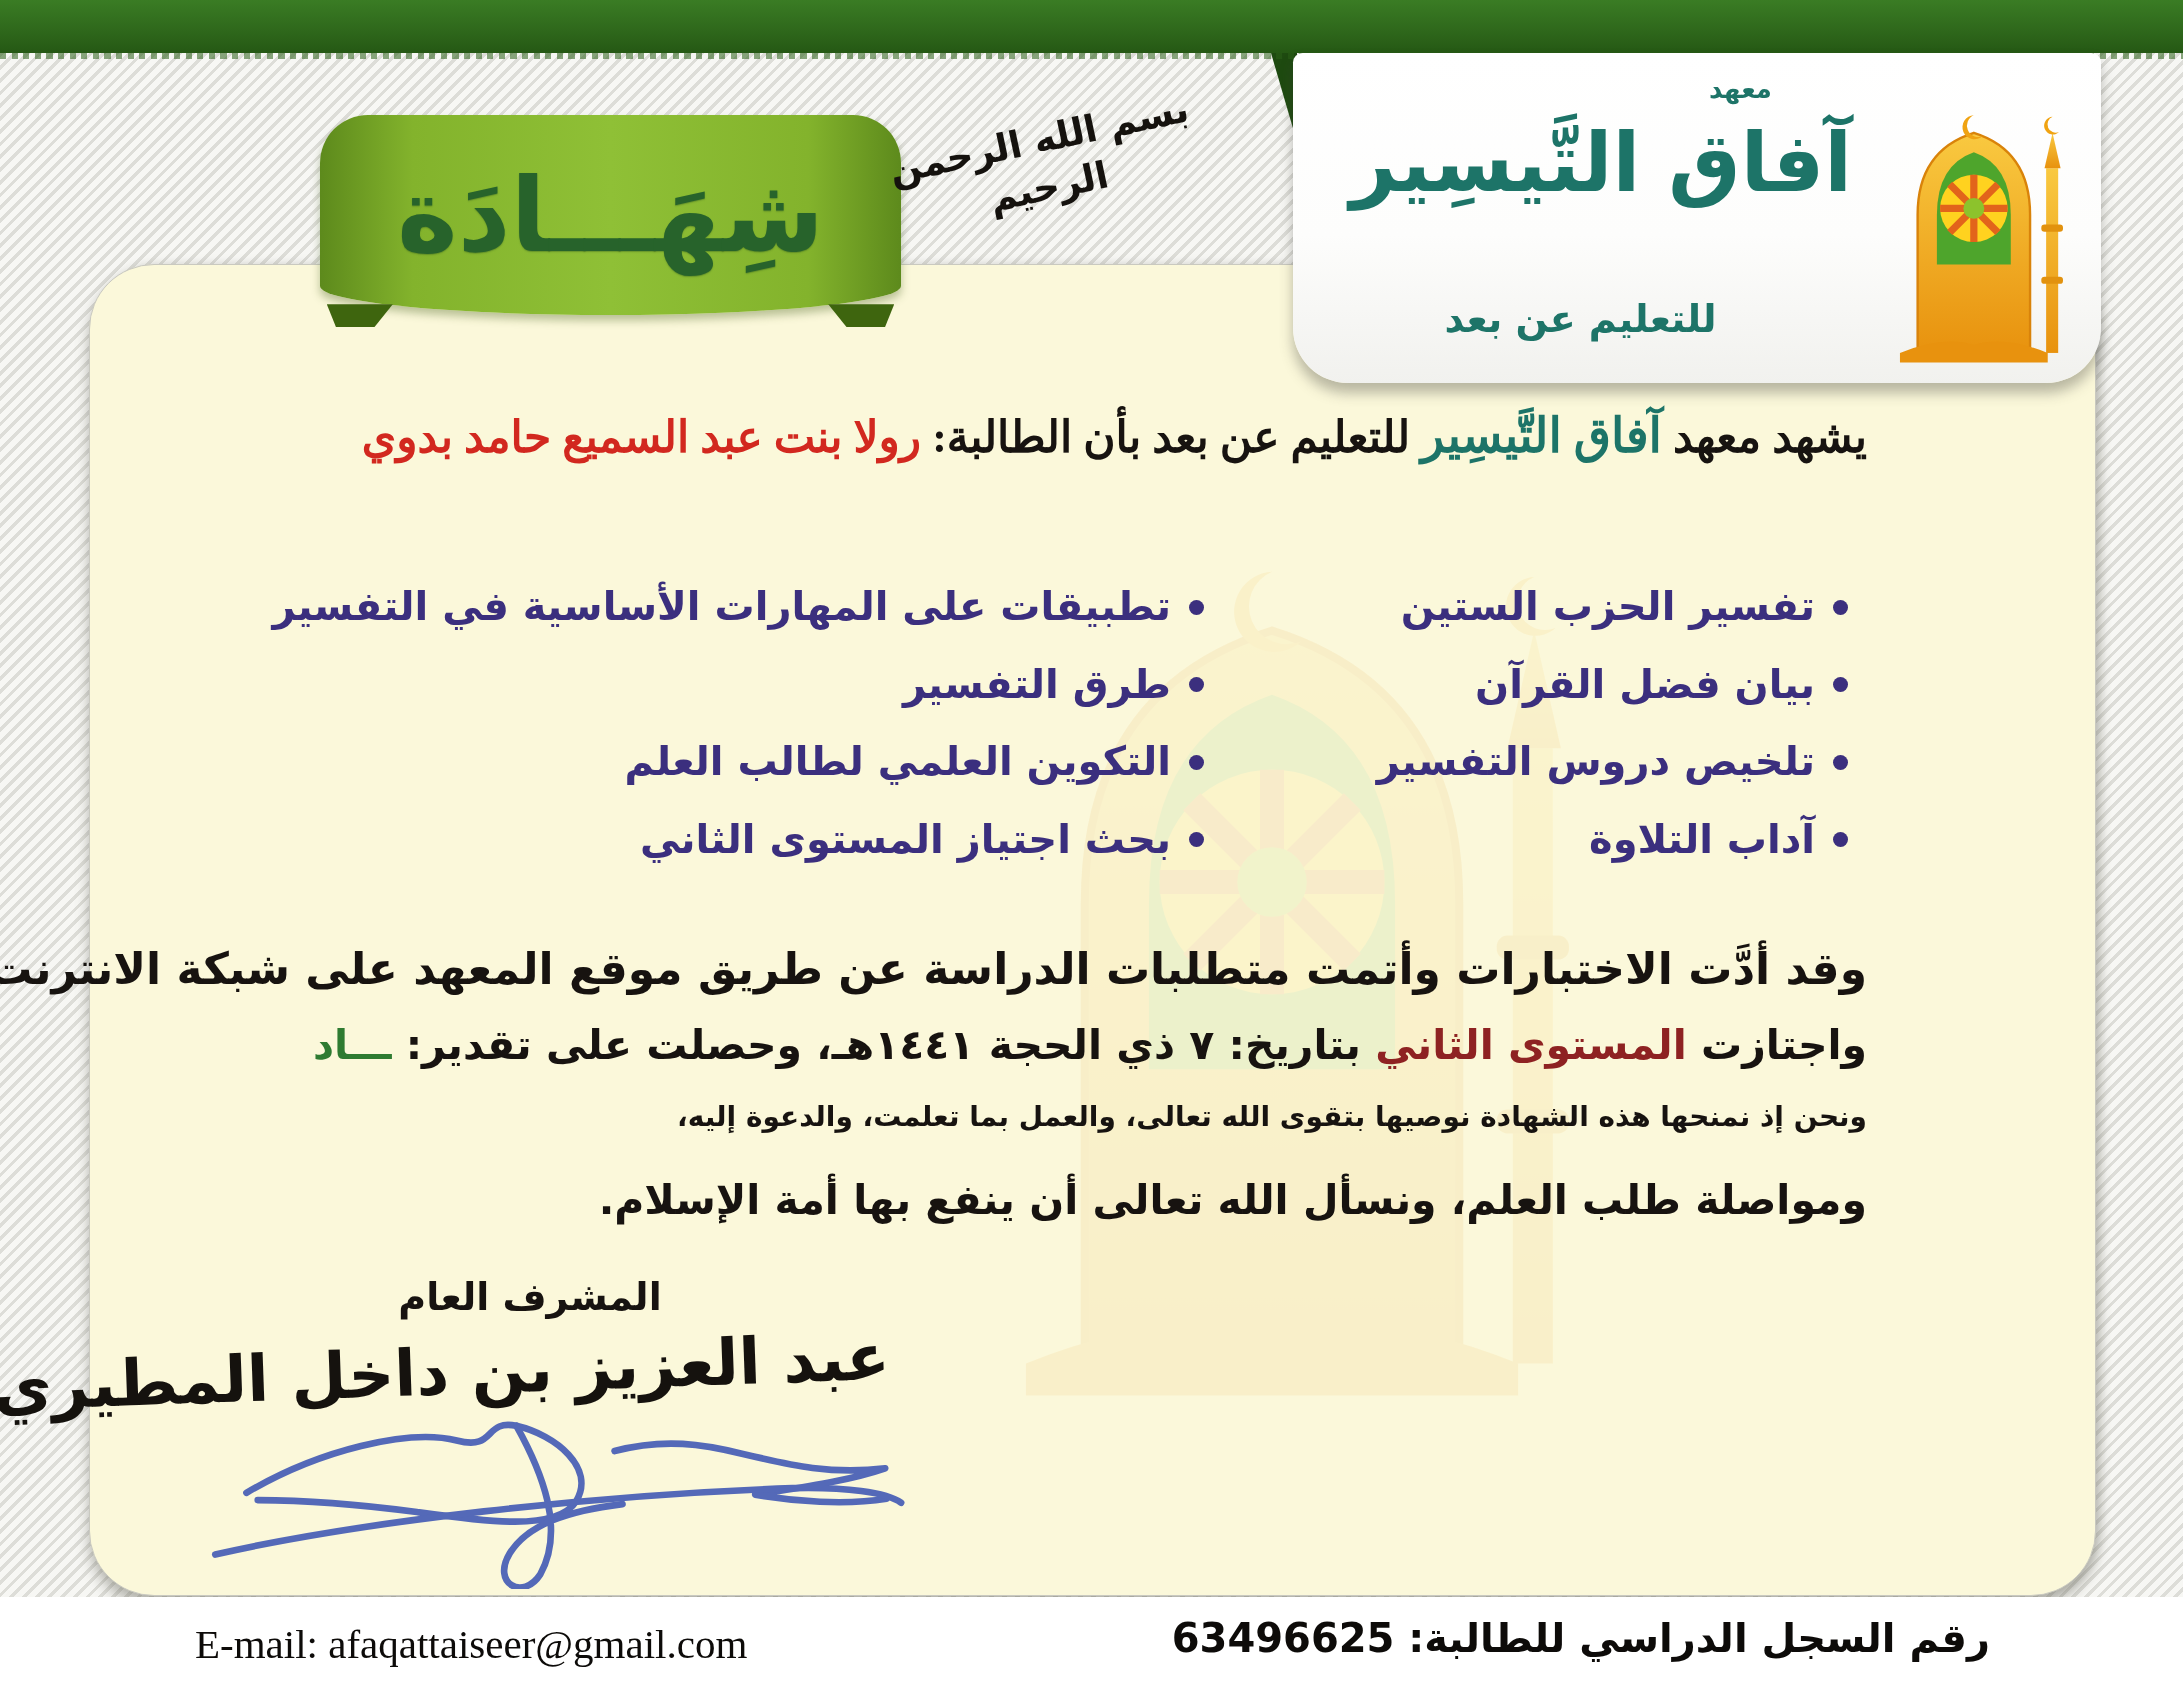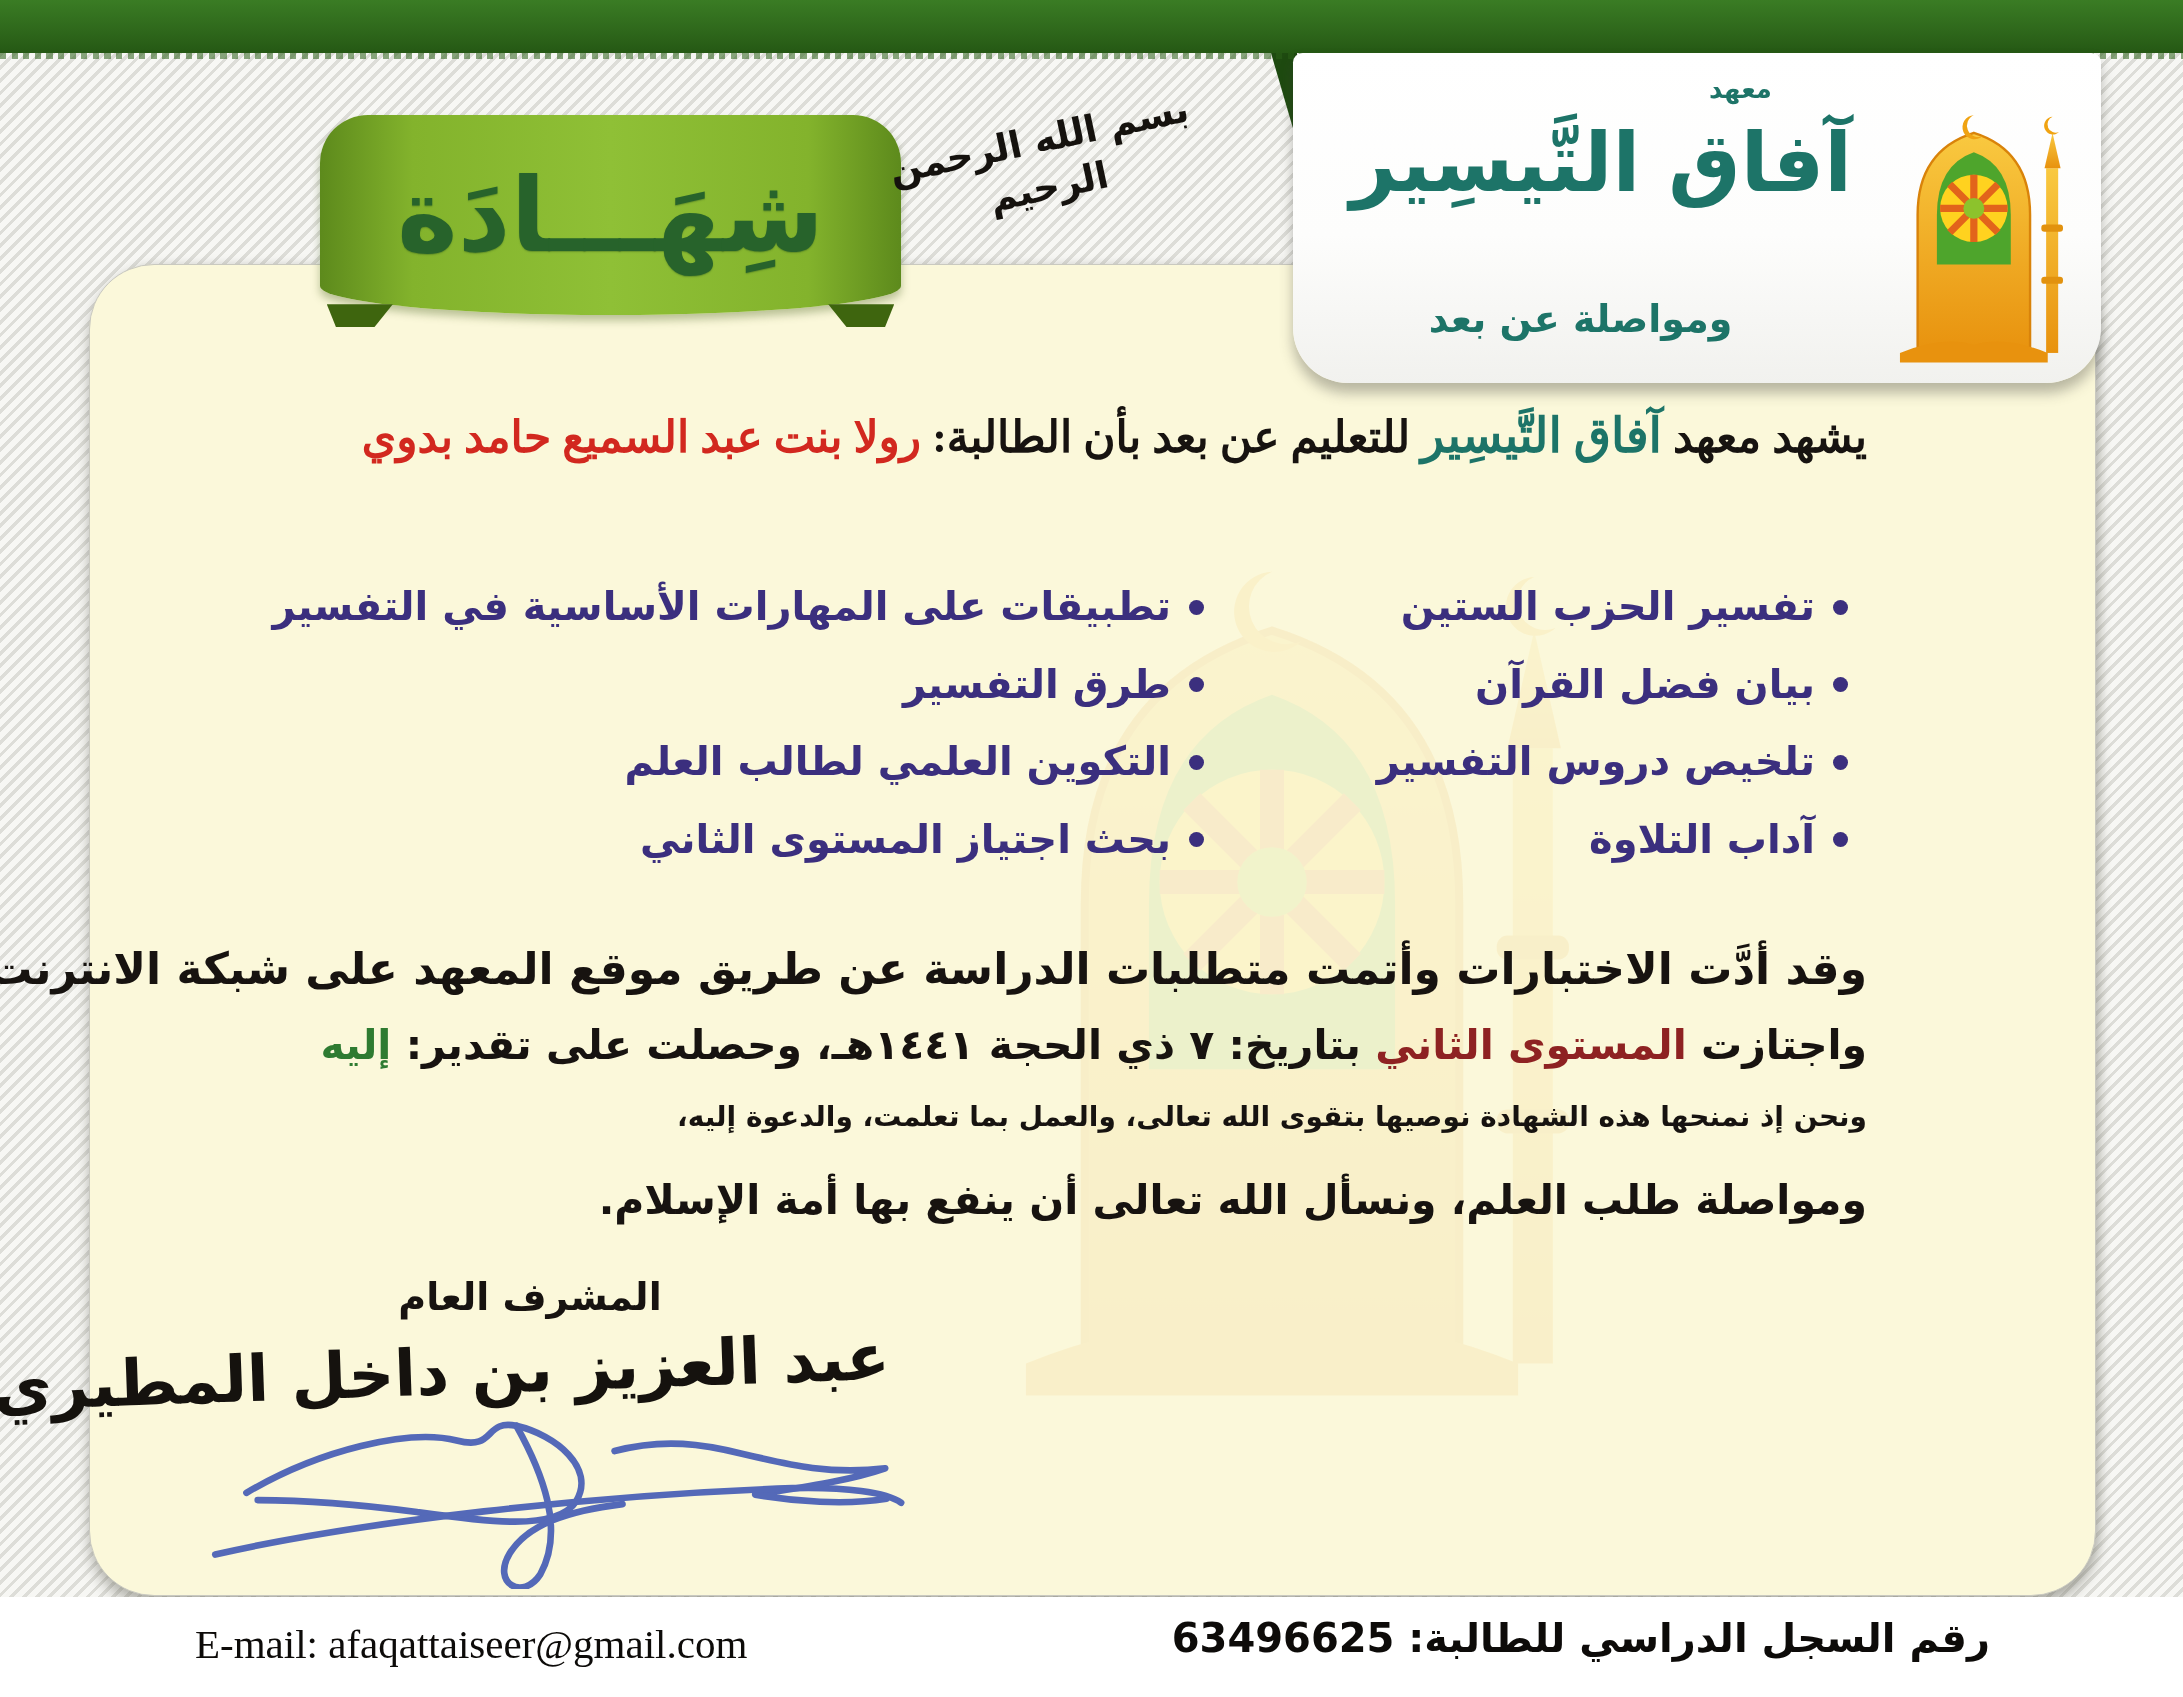--- a/index.html
+++ b/index.html
@@ -150,21 +150,21 @@
   <div class="ribbon">
     <span class="ribbon-text">شِهَـــادَة</span>
   </div>
 
   <div class="basmala">بسم الله الرحمن الرحيم</div>
 
   <div class="logo-fold"></div>
   <div class="logo-card">
     <div class="logo-mahad">معهد</div>
     <div class="logo-name">آفاق التَّيسِير</div>
-    <div class="logo-sub">ومواصلة عن بعد</div>
+    <div class="logo-sub">للتعليم عن بعد</div>
     <div class="mosque">
       <svg viewBox="0 0 230 320">
           <use href="#mosque-sym"></use>
         </svg>
     </div>
   </div>
 
   <div class="bodyline line1 rtl">
     <span>يشهد معهد</span>
     <span class="inst-inline">آفاق التَّيسِير</span>
@@ -186,21 +186,21 @@
     <li><span>التكوين العلمي لطالب العلم</span></li>
     <li><span>بحث اجتياز المستوى الثاني</span></li>
   </ul>
 
   <div class="bodyline p1 rtl">وقد أدَّت الاختبارات وأتمت متطلبات الدراسة عن طريق موقع المعهد على شبكة الانترنت،</div>
 
   <div class="bodyline p2 rtl">
     <span>واجتازت</span>
     <span class="level">المستوى الثاني</span>
     <span>بتاريخ: ٧ ذي الحجة ١٤٤١هـ، وحصلت على تقدير:</span>
-    <span class="grade">إليه</span>
+    <span class="grade">ـــاد</span>
   </div>
 
   <div class="bodyline p3 rtl">ونحن إذ نمنحها هذه الشهادة نوصيها بتقوى الله تعالى، والعمل بما تعلمت، والدعوة إليه،</div>
   <div class="bodyline p4 rtl">ومواصلة طلب العلم، ونسأل الله تعالى أن ينفع بها أمة الإسلام.</div>
 
   <div class="sup-title">المشرف العام</div>
   <div class="sup-name">عبد العزيز بن داخل المطيري</div>
 
   <div class="signature">
     <svg viewBox="0 0 1100 300">

